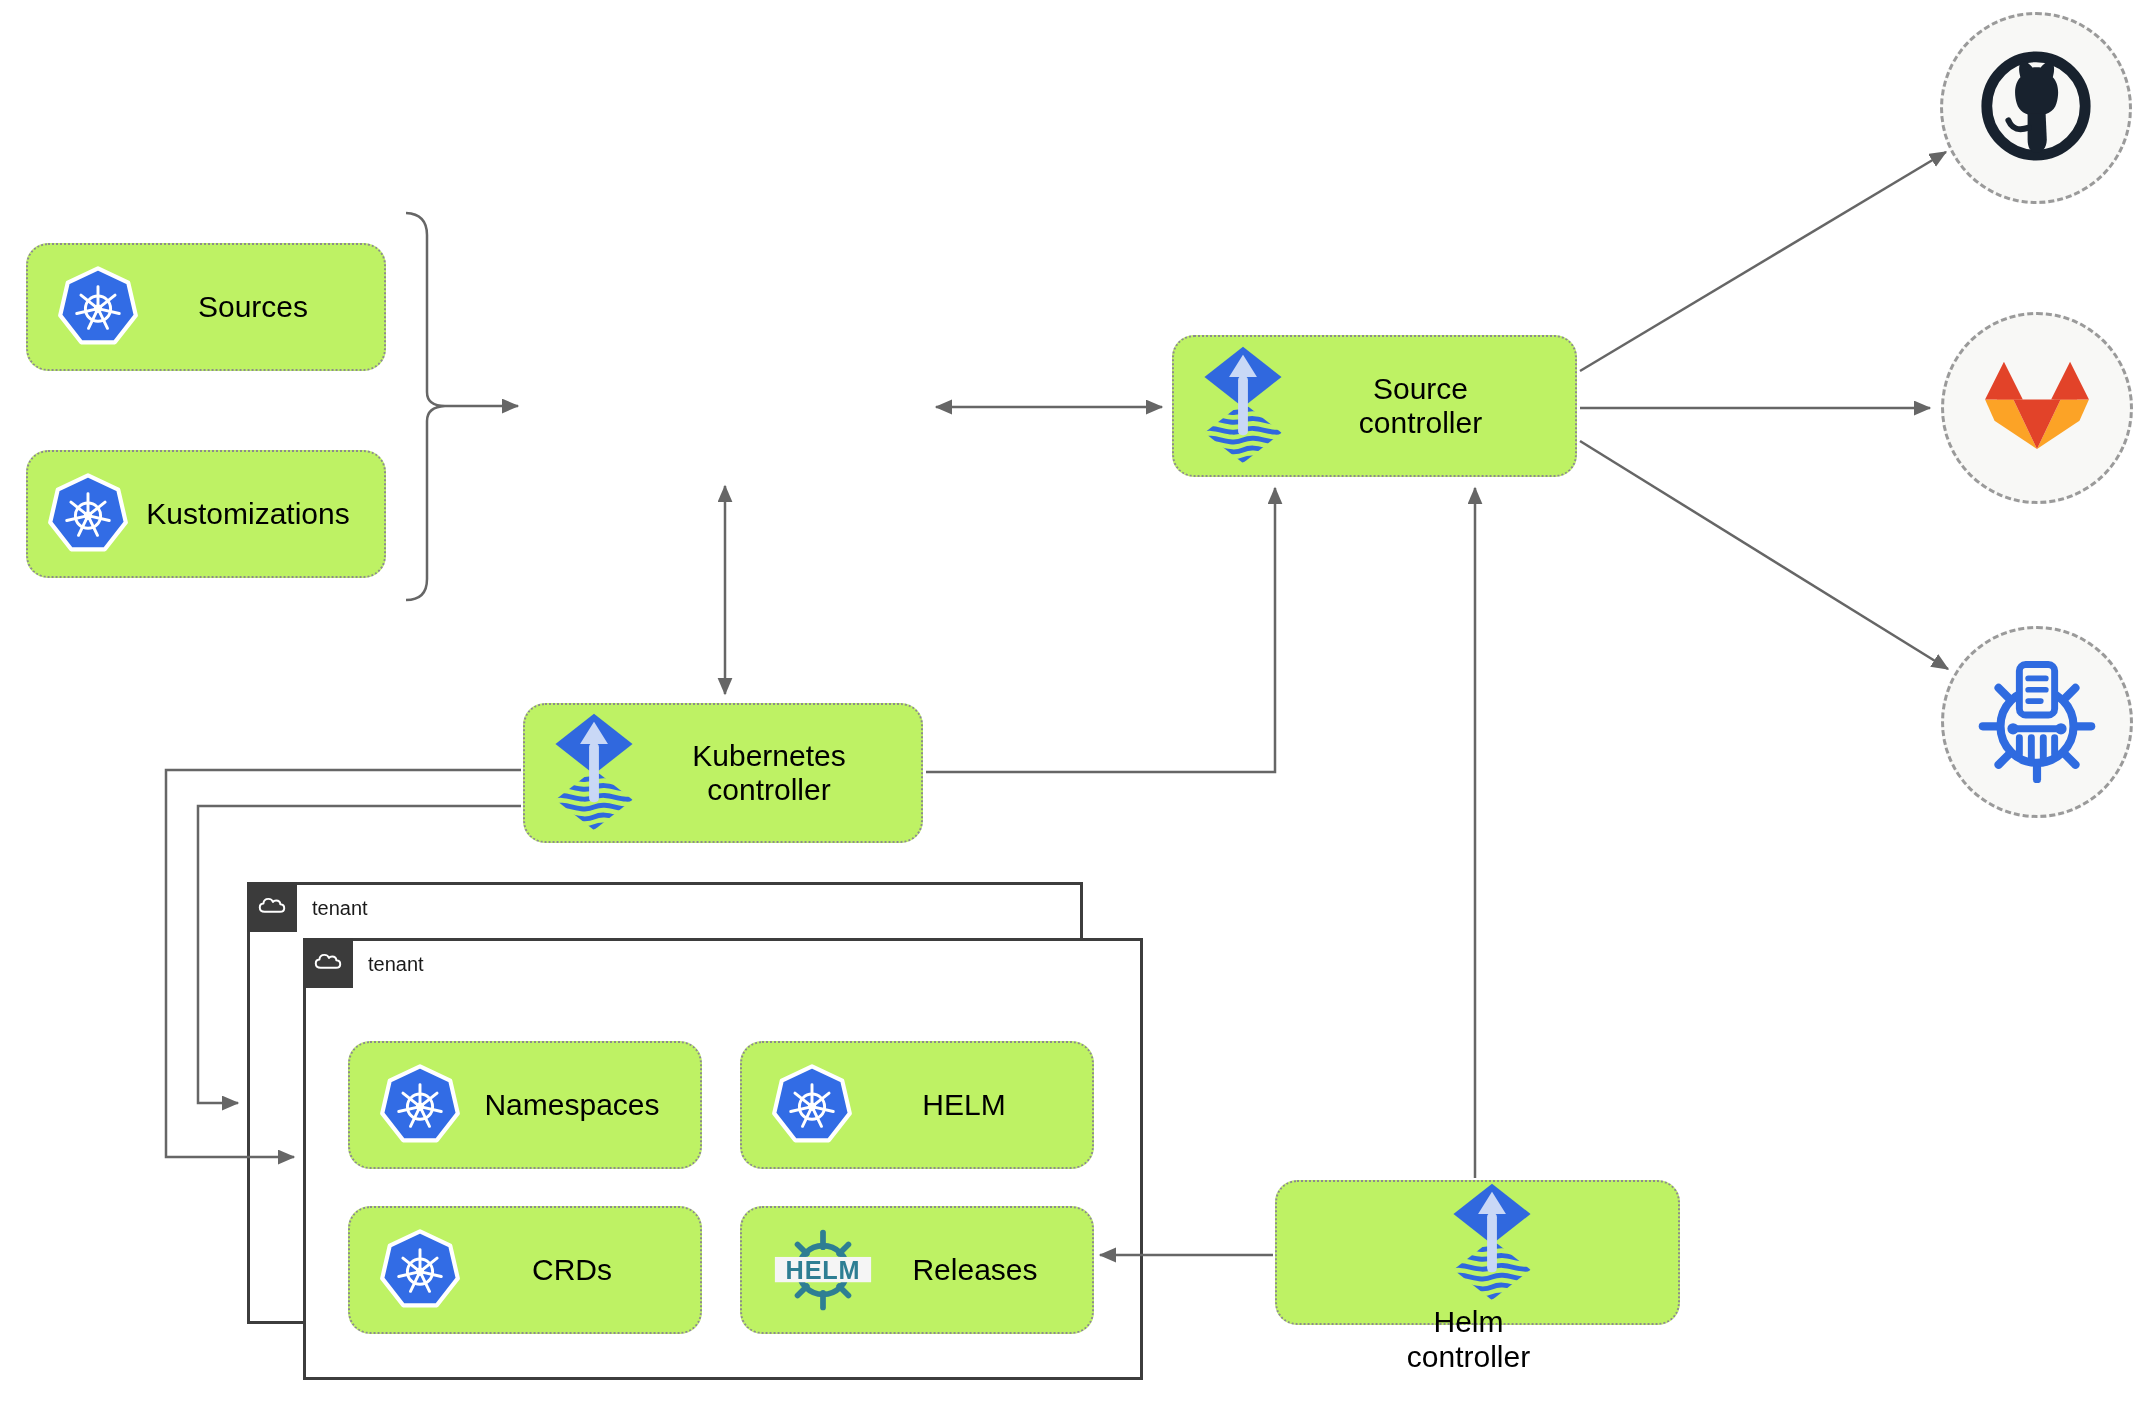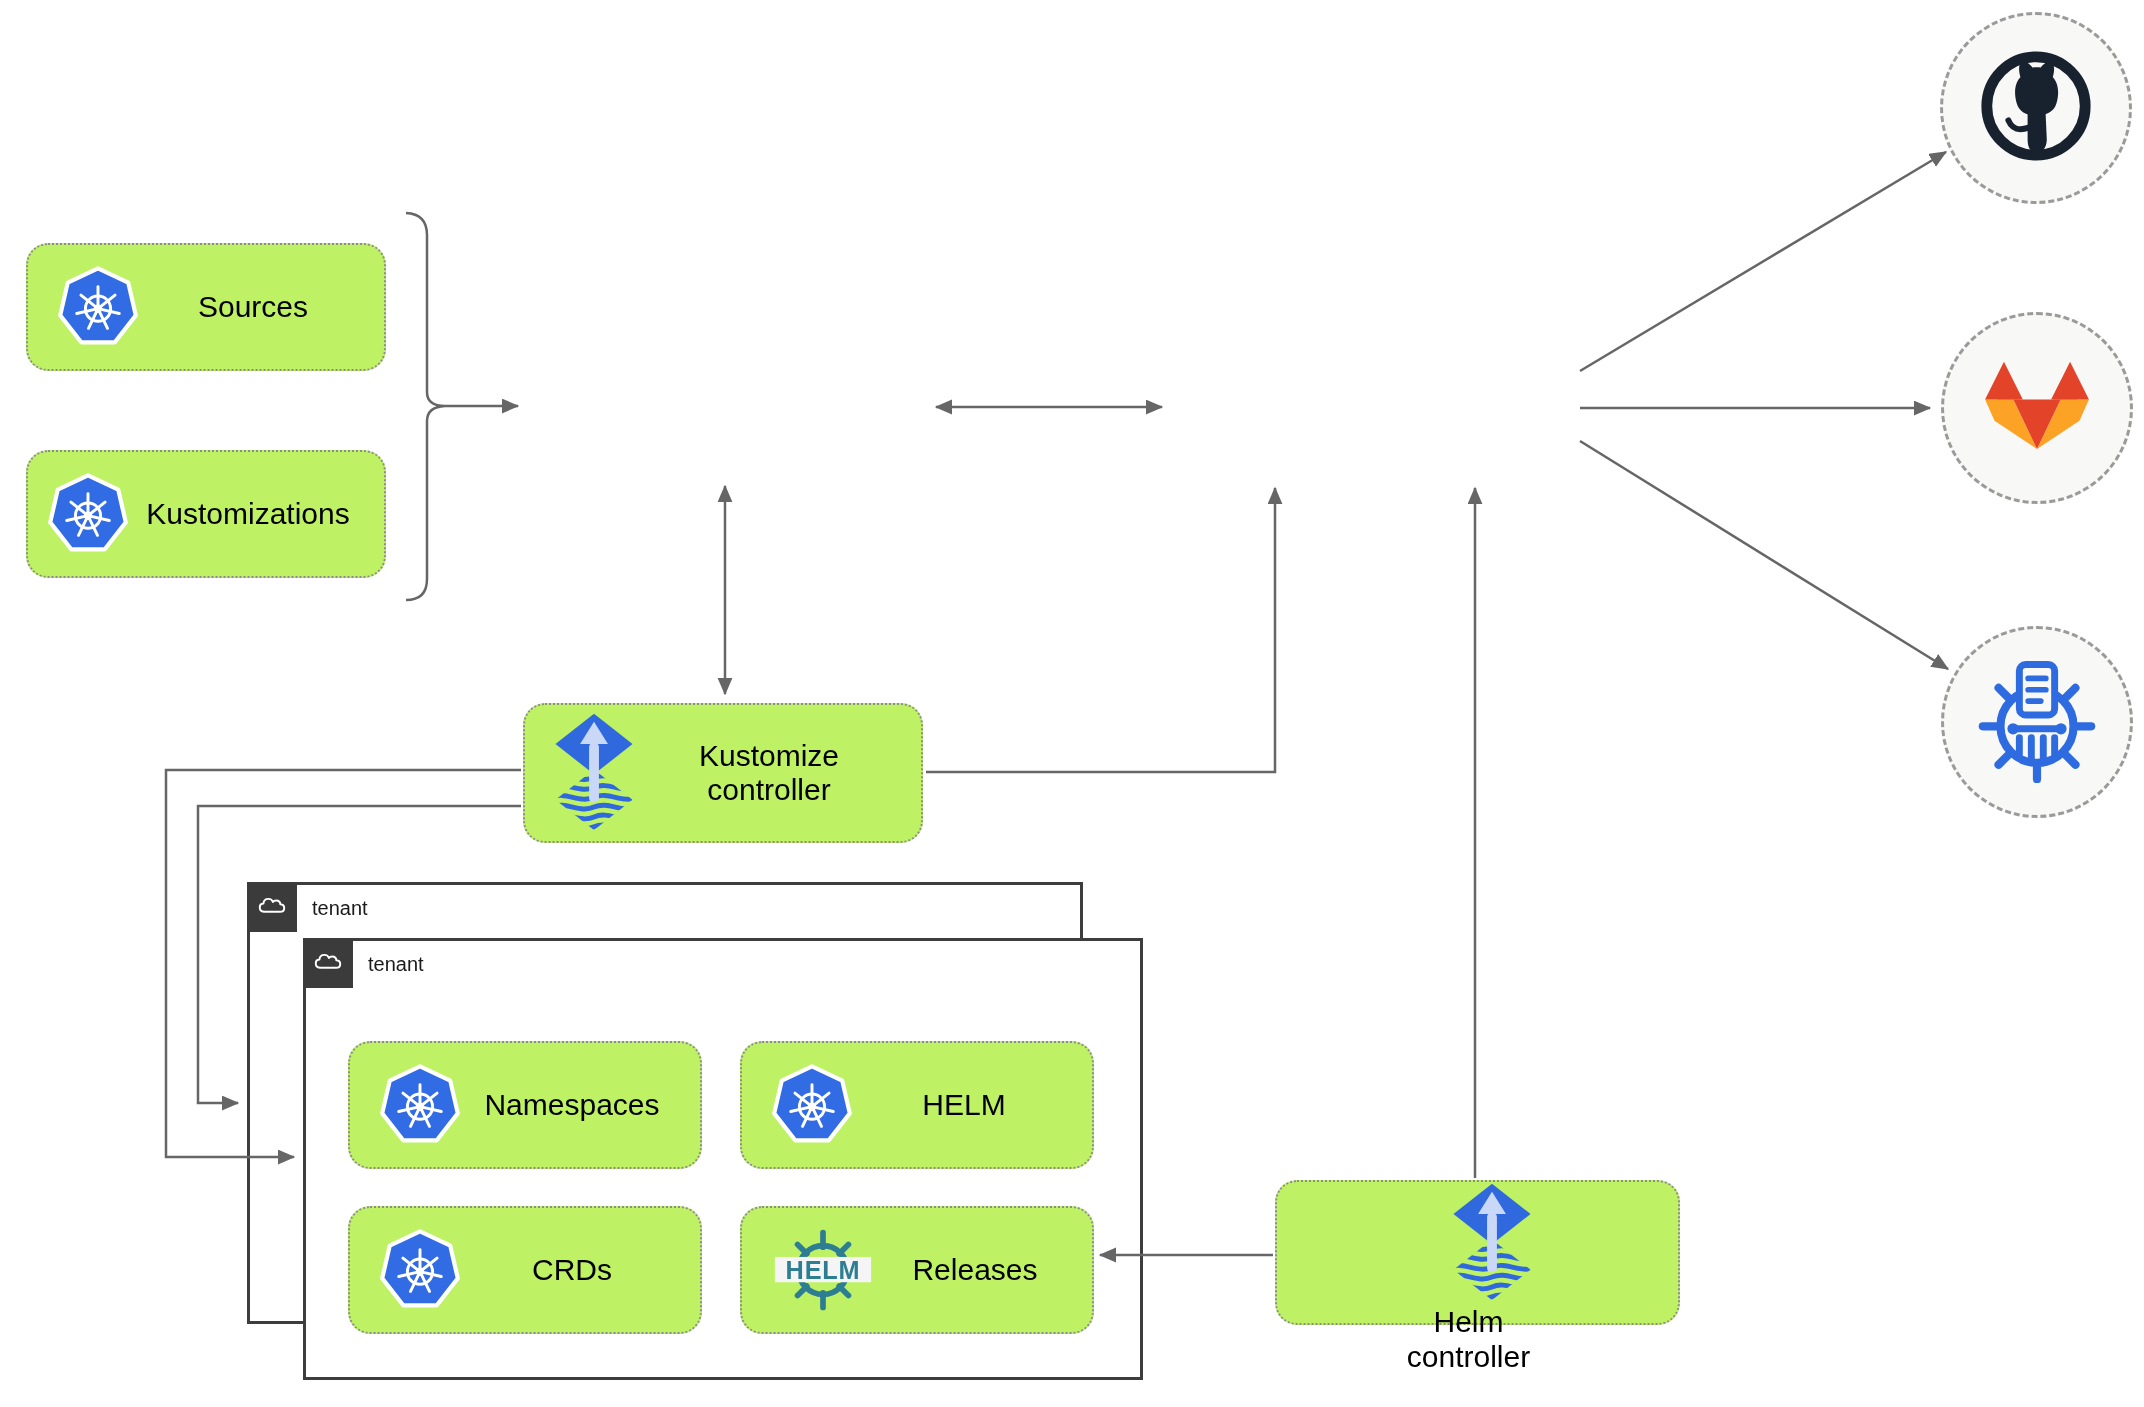--- a/index.html
+++ b/index.html
@@ -227,29 +227,39 @@
       <svg width="84" height="84">
           <use href="#sym-k8s"></use>
         </svg>
       </span>
     <span class="label">
         <span>Kustomizations</span>
       </span>
   </div>
 
 
+  <div class="node two-line" style="left:1172px;top:335px;width:405px;height:142px;">
+    <span class="icon">
+      <svg width="82" height="123">
+          <use href="#sym-flux"></use>
+        </svg>
+      </span>
+    <span class="label">
+        <span>Source controller</span>
+      </span>
+  </div>
 
   <div class="node two-line" style="left:523px;top:703px;width:400px;height:140px;">
     <span class="icon">
       <svg width="82" height="123">
           <use href="#sym-flux"></use>
         </svg>
       </span>
     <span class="label">
-        <span>Kustomize controller</span>
+        <span>Kubernetes controller</span>
       </span>
   </div>
 
   <div class="node two-line" style="left:1275px;top:1180px;width:405px;height:145px;flex-direction:column;">
     <span class="icon">
       <svg width="82" height="123">
           <use href="#sym-flux"></use>
         </svg>
       </span>
     <span class="label">

